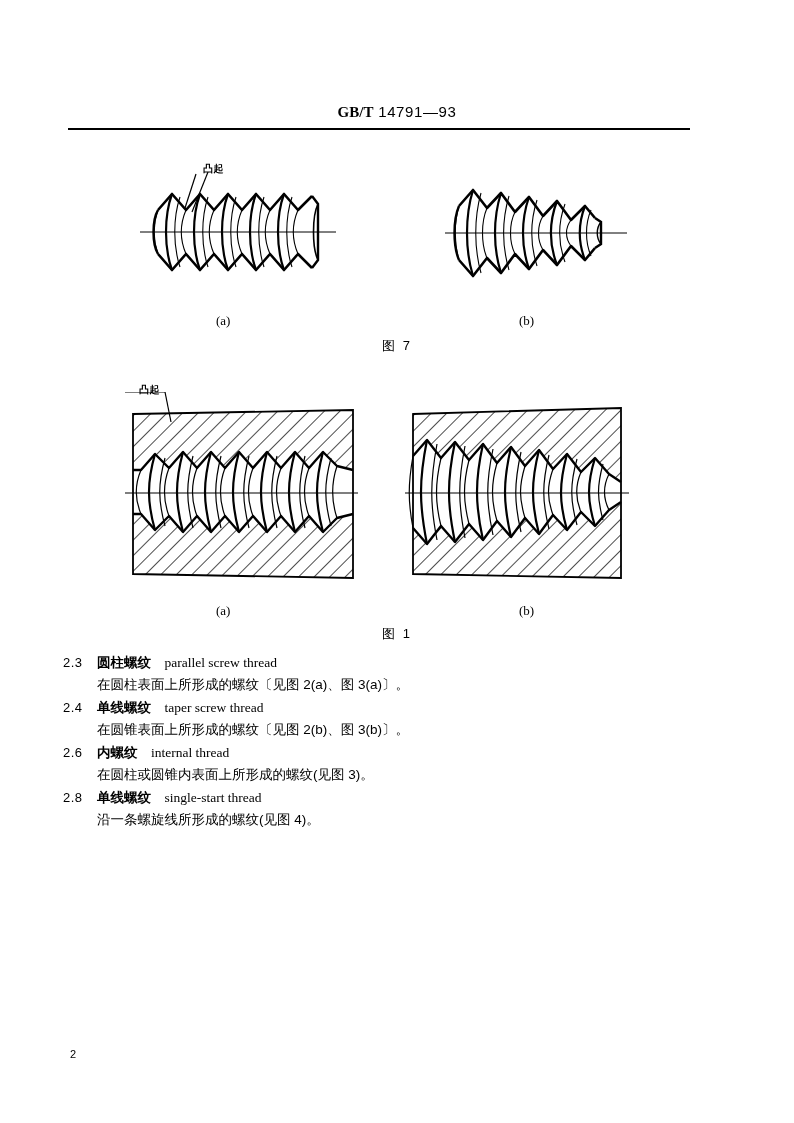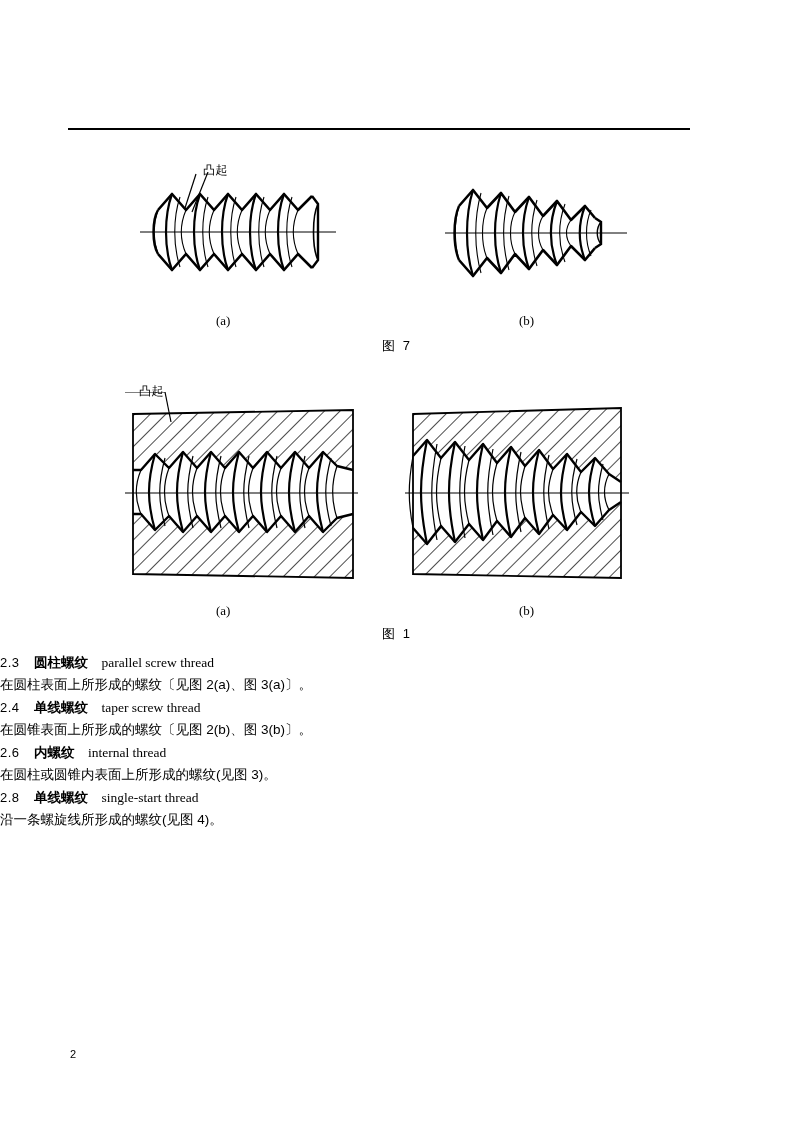--- a/index.html
+++ b/index.html
@@ -55,23 +55,23 @@
     font-family: "Liberation Serif", "DejaVu Serif", serif;
   }
   .fig-number {
     position: absolute;
     font-size: 13px;
     letter-spacing: 2px;
     font-family: "Liberation Sans", "DejaVu Sans", sans-serif;
   }
   .callout-label {
     position: absolute;
-    font-size: 12px;
-    font-family: "Liberation Sans", "DejaVu Sans", sans-serif;
-    font-weight: normal;
+    font-size: 10px;
+    font-family: "Liberation Sans", "DejaVu Sans", sans-serif;
+    font-weight: bold;
     letter-spacing: 0.5px;
   }
 
   svg { display: block; }
   .dwg { position: absolute; }
 
   
   .terms {
     position: absolute;
     left: 0;
@@ -80,59 +80,62 @@
   }
   .term-entry {
     position: relative;
     margin-bottom: 1px;
   }
   .term-head {
     display: block;
     white-space: pre;
     font-size: 13.5px;
     line-height: 21px;
+    padding-left: 63px;
     text-indent: 0;
   }
   .term-num {
     display: inline-block;
     width: 34px;
     font-family: "Liberation Sans", "DejaVu Sans", sans-serif;
     font-size: 13px;
     letter-spacing: 0.5px;
   }
   .term-cn {
     font-family: "Liberation Sans", "DejaVu Sans", sans-serif;
     font-weight: bold;
     font-size: 13.5px;
   }
   .term-en {
     font-family: "Liberation Serif", "DejaVu Serif", serif;
     font-size: 13.5px;
   }
   .term-def {
     display: block;
+    padding-left: 97px;
     font-family: "Liberation Sans", "DejaVu Sans", sans-serif;
     font-size: 13.5px;
     line-height: 23px;
     white-space: pre;
   }
 
   .page-num {
     position: absolute;
     left: 70px;
     top: 1048px;
     font-size: 11px;
     font-family: "Liberation Sans", "DejaVu Sans", sans-serif;
   }
 </style>
 </head>
 <body>
 
 <div class="page">
 
+  <div class="header-std"><span class="gb">GB/T</span> <span>14791—93</span></div>
   <div class="header-rule"></div>
 
   <div class="callout-label" style="left:203px; top:162px;">凸起</div>
 
   <svg class="dwg" style="left:140px; top:172px;" width="200" height="125" viewBox="0 0 200 125">
     <defs>
       <g id="f2-flankA">
         <path d="M0,0 L0,0"></path>
       </g>
     </defs>

